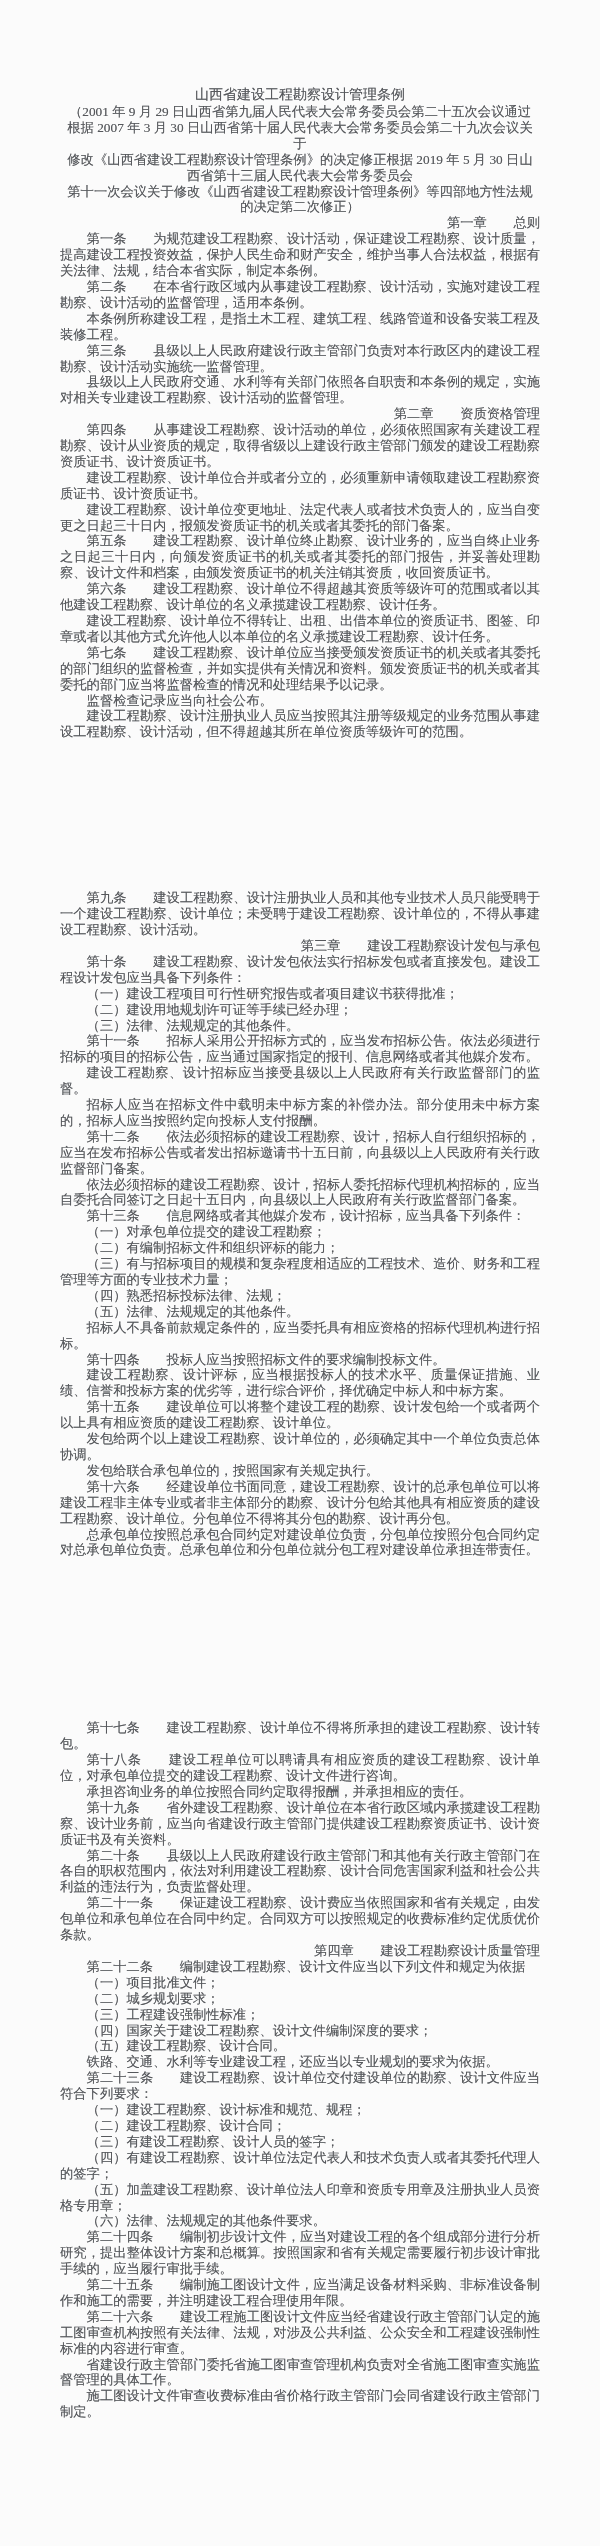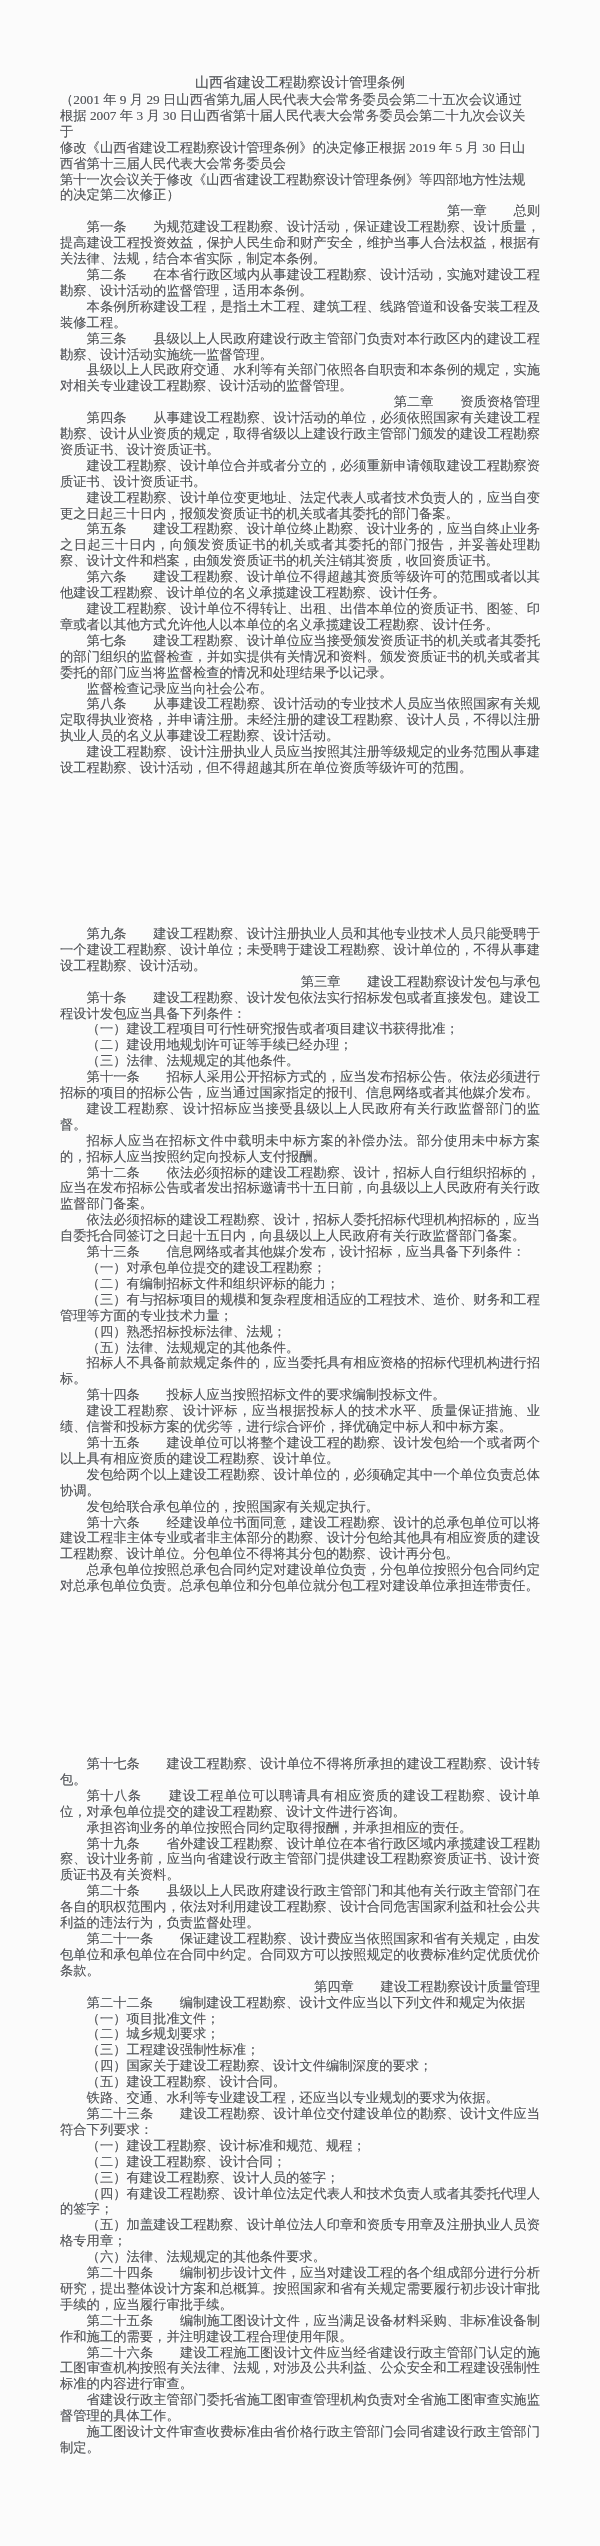--- a/index.html
+++ b/index.html
@@ -10,32 +10,32 @@
     width: 600px;
     height: 2546px;
     overflow: hidden;
     background: #fbfbfb;
     font-family: "Liberation Serif", "DejaVu Serif", serif;
     color: #56585c;
     text-shadow: 0 0 0.5px rgba(90,92,96,0.55);
   }
   .doc {
     width: 480px;
-    margin: 4px auto;
+    margin: 16px auto;
     padding-top: 70px;
     font-size: 13.3px;
     line-height: 15.9px;
   }
   .doc-title {
     text-align: center;
     font-size: 14px;
     line-height: 18px;
   }
   .preamble-line {
-    text-align: left;
+    text-align: center;
   }
   .blk.chapter {
     text-align: right;
   }
   .blk.para {
     text-indent: 2em;
     text-align: justify;
   }
   .blk.gap {
     
@@ -64,21 +64,20 @@
       <div class="blk para">县级以上人民政府交通、水利等有关部门依照各自职责和本条例的规定，实施对相关专业建设工程勘察、设计活动的监督管理。</div>
       <div class="blk chapter">第二章　　资质资格管理</div>
       <div class="blk para">第四条　　从事建设工程勘察、设计活动的单位，必须依照国家有关建设工程勘察、设计从业资质的规定，取得省级以上建设行政主管部门颁发的建设工程勘察资质证书、设计资质证书。</div>
       <div class="blk para">建设工程勘察、设计单位合并或者分立的，必须重新申请领取建设工程勘察资质证书、设计资质证书。</div>
       <div class="blk para">建设工程勘察、设计单位变更地址、法定代表人或者技术负责人的，应当自变更之日起三十日内，报颁发资质证书的机关或者其委托的部门备案。</div>
       <div class="blk para">第五条　　建设工程勘察、设计单位终止勘察、设计业务的，应当自终止业务之日起三十日内，向颁发资质证书的机关或者其委托的部门报告，并妥善处理勘察、设计文件和档案，由颁发资质证书的机关注销其资质，收回资质证书。</div>
       <div class="blk para">第六条　　建设工程勘察、设计单位不得超越其资质等级许可的范围或者以其他建设工程勘察、设计单位的名义承揽建设工程勘察、设计任务。</div>
       <div class="blk para">建设工程勘察、设计单位不得转让、出租、出借本单位的资质证书、图签、印章或者以其他方式允许他人以本单位的名义承揽建设工程勘察、设计任务。</div>
       <div class="blk para">第七条　　建设工程勘察、设计单位应当接受颁发资质证书的机关或者其委托的部门组织的监督检查，并如实提供有关情况和资料。颁发资质证书的机关或者其委托的部门应当将监督检查的情况和处理结果予以记录。</div>
       <div class="blk para">监督检查记录应当向社会公布。</div>
-      <div class="blk para">第八条　　从事建设工程勘察、设计活动的专业技术人员应当依照国家有关规定取得执业资格，并申请注册。未经注册的建设工程勘察、设计人员，不得以注册执业人员的名义从事建设工程勘察、设计活动。</div>
       <div class="blk para">建设工程勘察、设计注册执业人员应当按照其注册等级规定的业务范围从事建设工程勘察、设计活动，但不得超越其所在单位资质等级许可的范围。</div>
       <div class="blk gap" style="height: 150px;"></div>
       <div class="blk para">第九条　　建设工程勘察、设计注册执业人员和其他专业技术人员只能受聘于一个建设工程勘察、设计单位；未受聘于建设工程勘察、设计单位的，不得从事建设工程勘察、设计活动。</div>
       <div class="blk chapter">第三章　　建设工程勘察设计发包与承包</div>
       <div class="blk para">第十条　　建设工程勘察、设计发包依法实行招标发包或者直接发包。建设工程设计发包应当具备下列条件：</div>
       <div class="blk para">（一）建设工程项目可行性研究报告或者项目建议书获得批准；</div>
       <div class="blk para">（二）建设用地规划许可证等手续已经办理；</div>
       <div class="blk para">（三）法律、法规规定的其他条件。</div>
       <div class="blk para">第十一条　　招标人采用公开招标方式的，应当发布招标公告。依法必须进行招标的项目的招标公告，应当通过国家指定的报刊、信息网络或者其他媒介发布。</div>
       <div class="blk para">建设工程勘察、设计招标应当接受县级以上人民政府有关行政监督部门的监督。</div>

